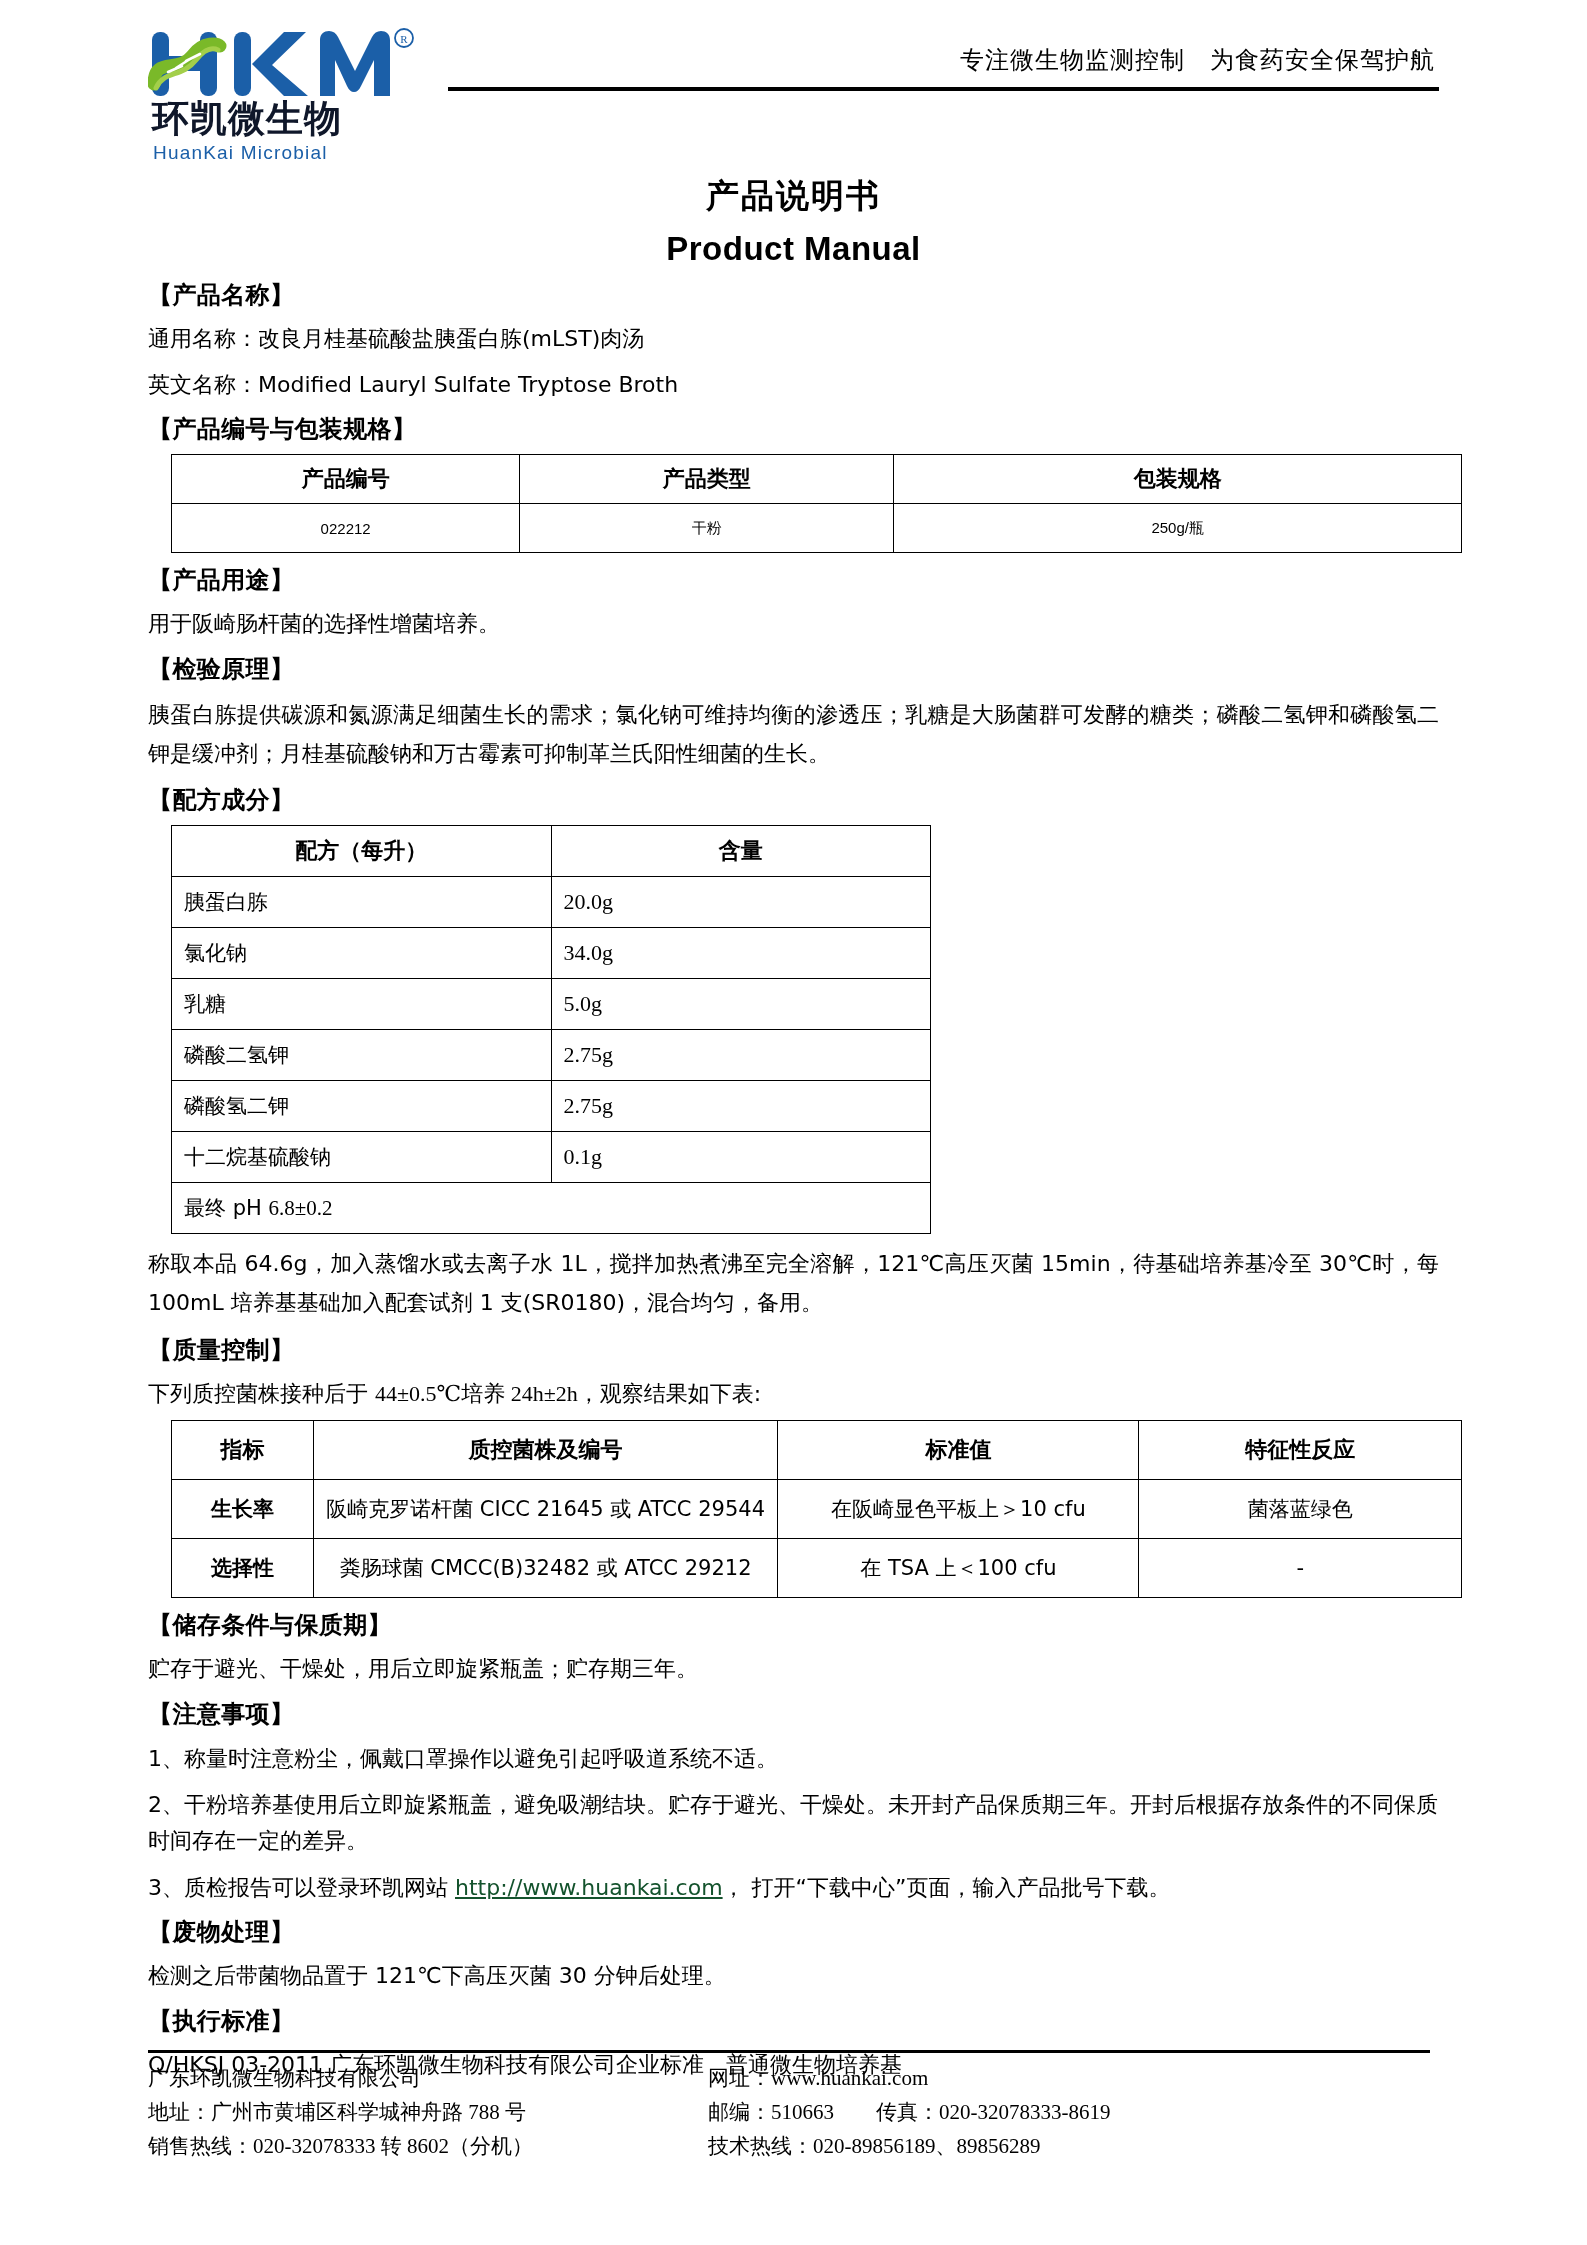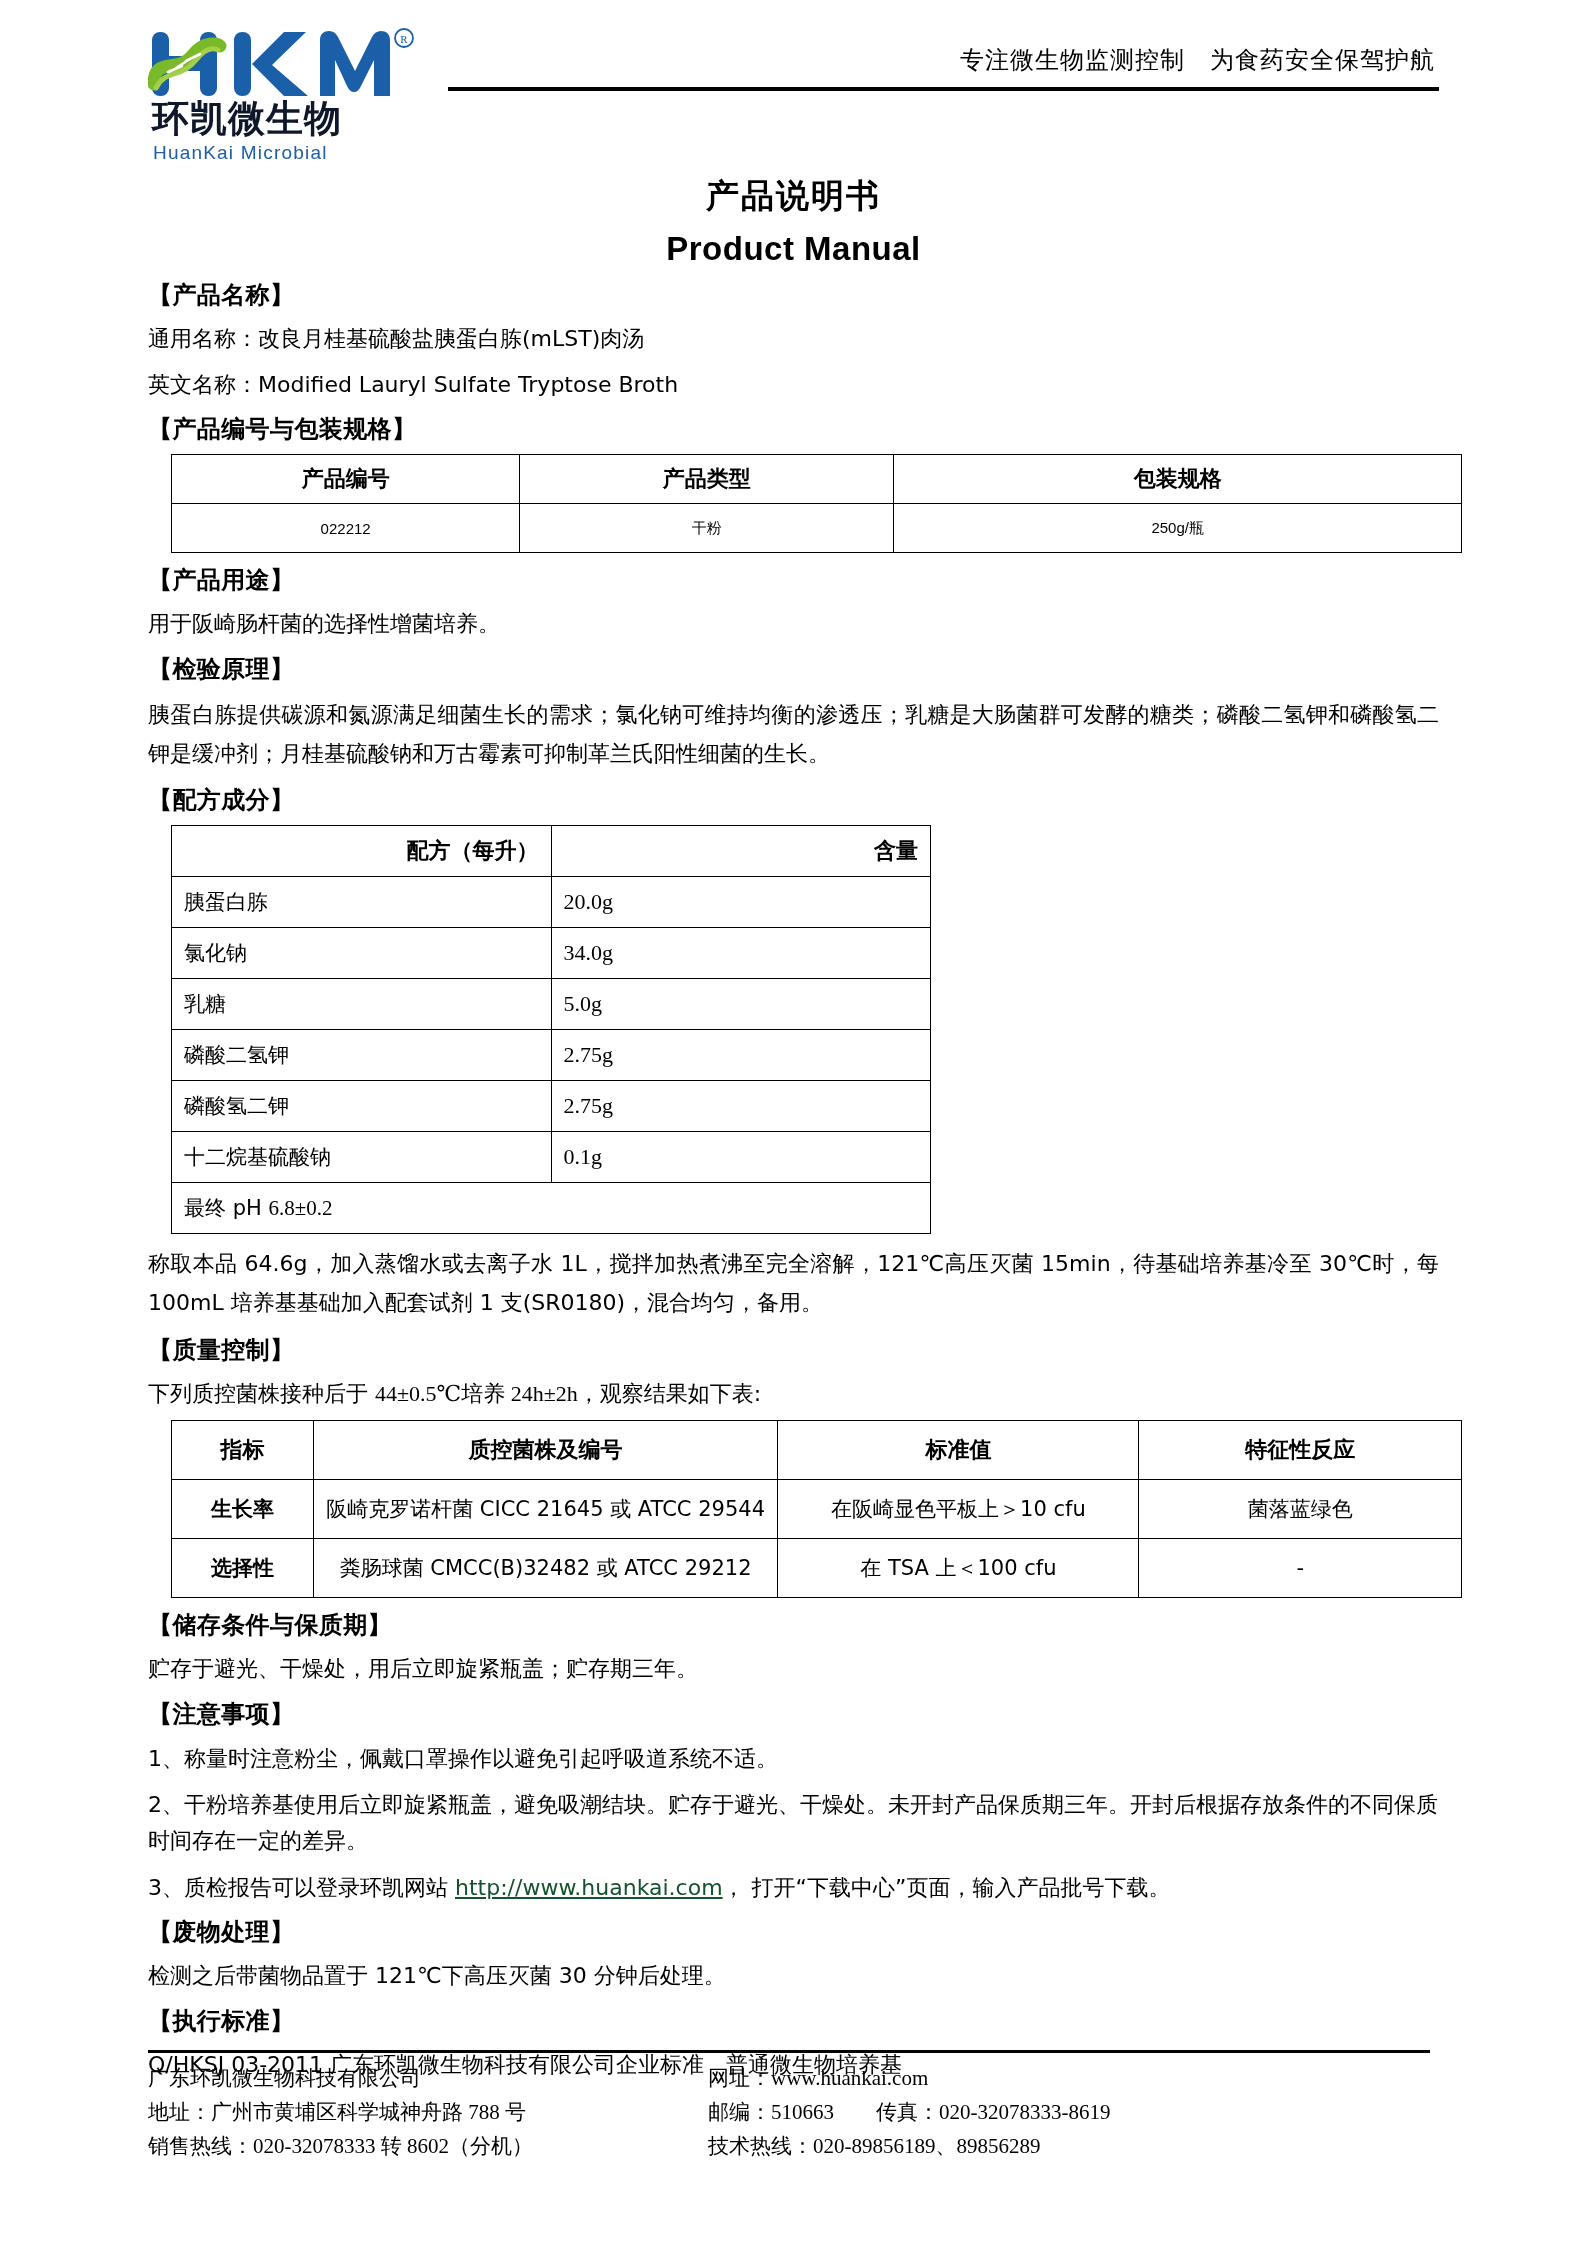--- a/index.html
+++ b/index.html
@@ -143,21 +143,21 @@
     font-size: 21px;
     font-weight: normal;
   }
   .t-pkg td, .t-pkg th { text-align: center; height: 34px; }
   .t-pkg th { font-weight: bold; font-size: 22px; }
   .t-pkg td { font-family: Liberation Sans, sans-serif; font-size: 15px;}
 
   .t-formula { width: 760px; }
   .t-formula th {
     font-weight: bold;
-    text-align: right;
+    text-align: center;
     font-size: 22px;
     height: 36px;
   }
   .t-formula td { text-align: left; height: 36px; }
   .t-formula td.val {
     font-family: "Liberation Serif", "DejaVu Serif", serif;
     font-size: 22px;
   }
   .t-formula .ph {
     font-family: "DejaVu Sans", "Liberation Sans", sans-serif;

